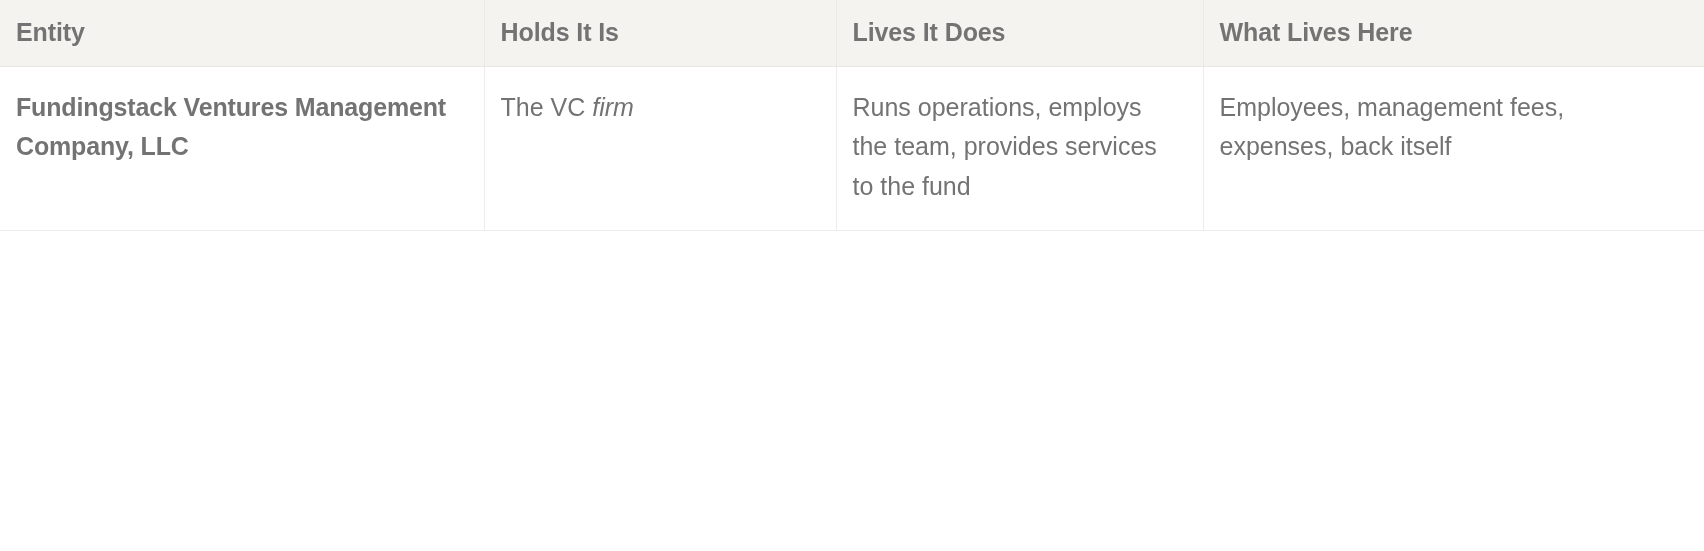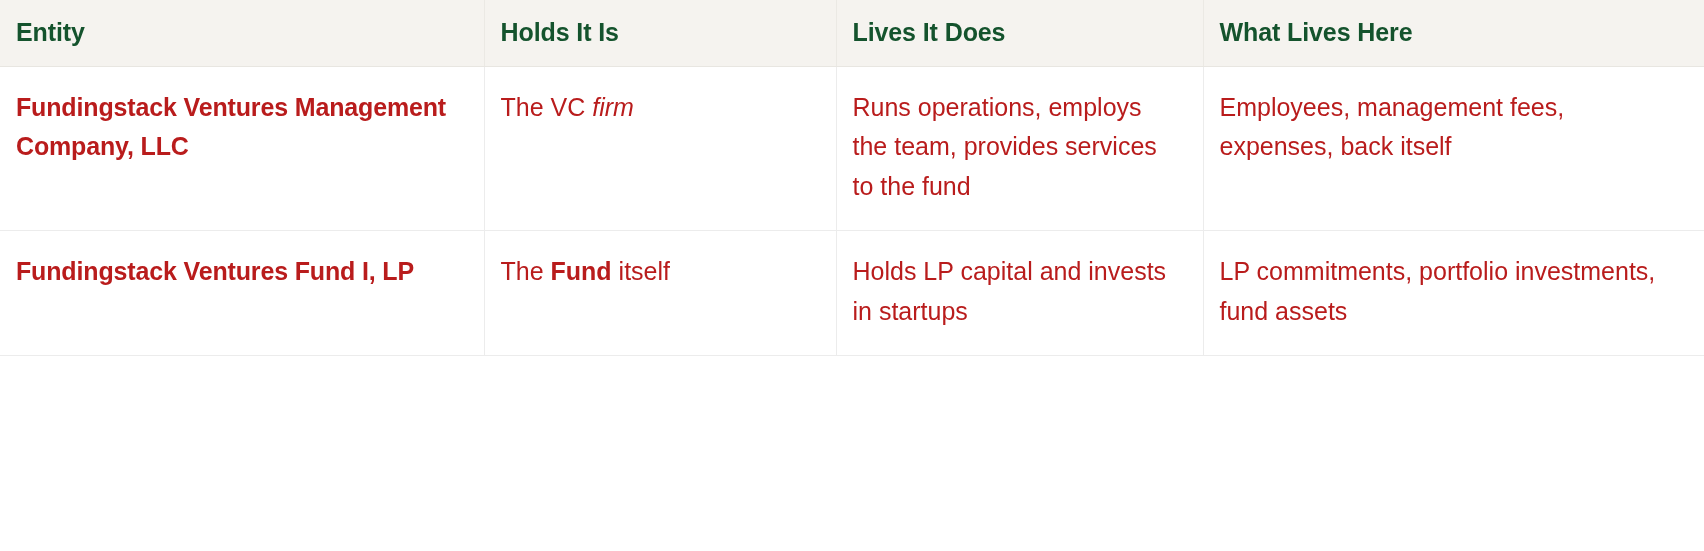--- a/index.html
+++ b/index.html
@@ -27,35 +27,35 @@
   .entity-table col.c-whatdoes { width: 367px; }
   .entity-table col.c-whatlives{ width: 501px; }
 
   .entity-table thead th {
     background: #f5f3ef;
     text-align: left;
     vertical-align: middle;
     font-size: 25px;
     font-weight: 700;
     letter-spacing: -0.1px;
-    color: #14532d;
+    color: #737373;
     padding: 18px 22px 18px 16px;
     height: 66px;
     box-sizing: border-box;
     border-right: 1px solid #ebe9e4;
     border-bottom: 1px solid #e8e6e1;
   }
   .entity-table thead th:last-child { border-right: none; }
 
   .entity-table tbody td {
     vertical-align: top;
     padding: 21px 22px 24px 16px;
     font-size: 25px;
     line-height: 1.58;
-    color: #b91c1c;
+    color: #737373;
     border-right: 1px solid #ececec;
     border-bottom: 1px solid #ececec;
     box-sizing: border-box;
     word-wrap: break-word;
   }
   .entity-table tbody td:last-child { border-right: none; }
   .entity-table tbody tr:last-child td { border-bottom: 1px solid #ececec; }
 
   td.cell-entity {
     font-weight: 700;
@@ -86,21 +86,15 @@
   <tbody>
 
     <tr>
       <td class="cell-entity">Fundingstack Ventures Management Company, LLC</td>
       <td class="cell-text">The VC <i>firm</i></td>
       <td class="cell-text">Runs operations, employs the team, provides services to the fund</td>
       <td class="cell-text">Employees, management fees, expenses, back itself</td>
     </tr>
 
 
-    <tr>
-      <td class="cell-entity">Fundingstack Ventures Fund I, LP</td>
-      <td class="cell-text">The <b>Fund</b> itself</td>
-      <td class="cell-text">Holds LP capital and invests in startups</td>
-      <td class="cell-text">LP commitments, portfolio investments, fund assets</td>
-    </tr>
 
   </tbody>
 </table>
 
 </body></html>

